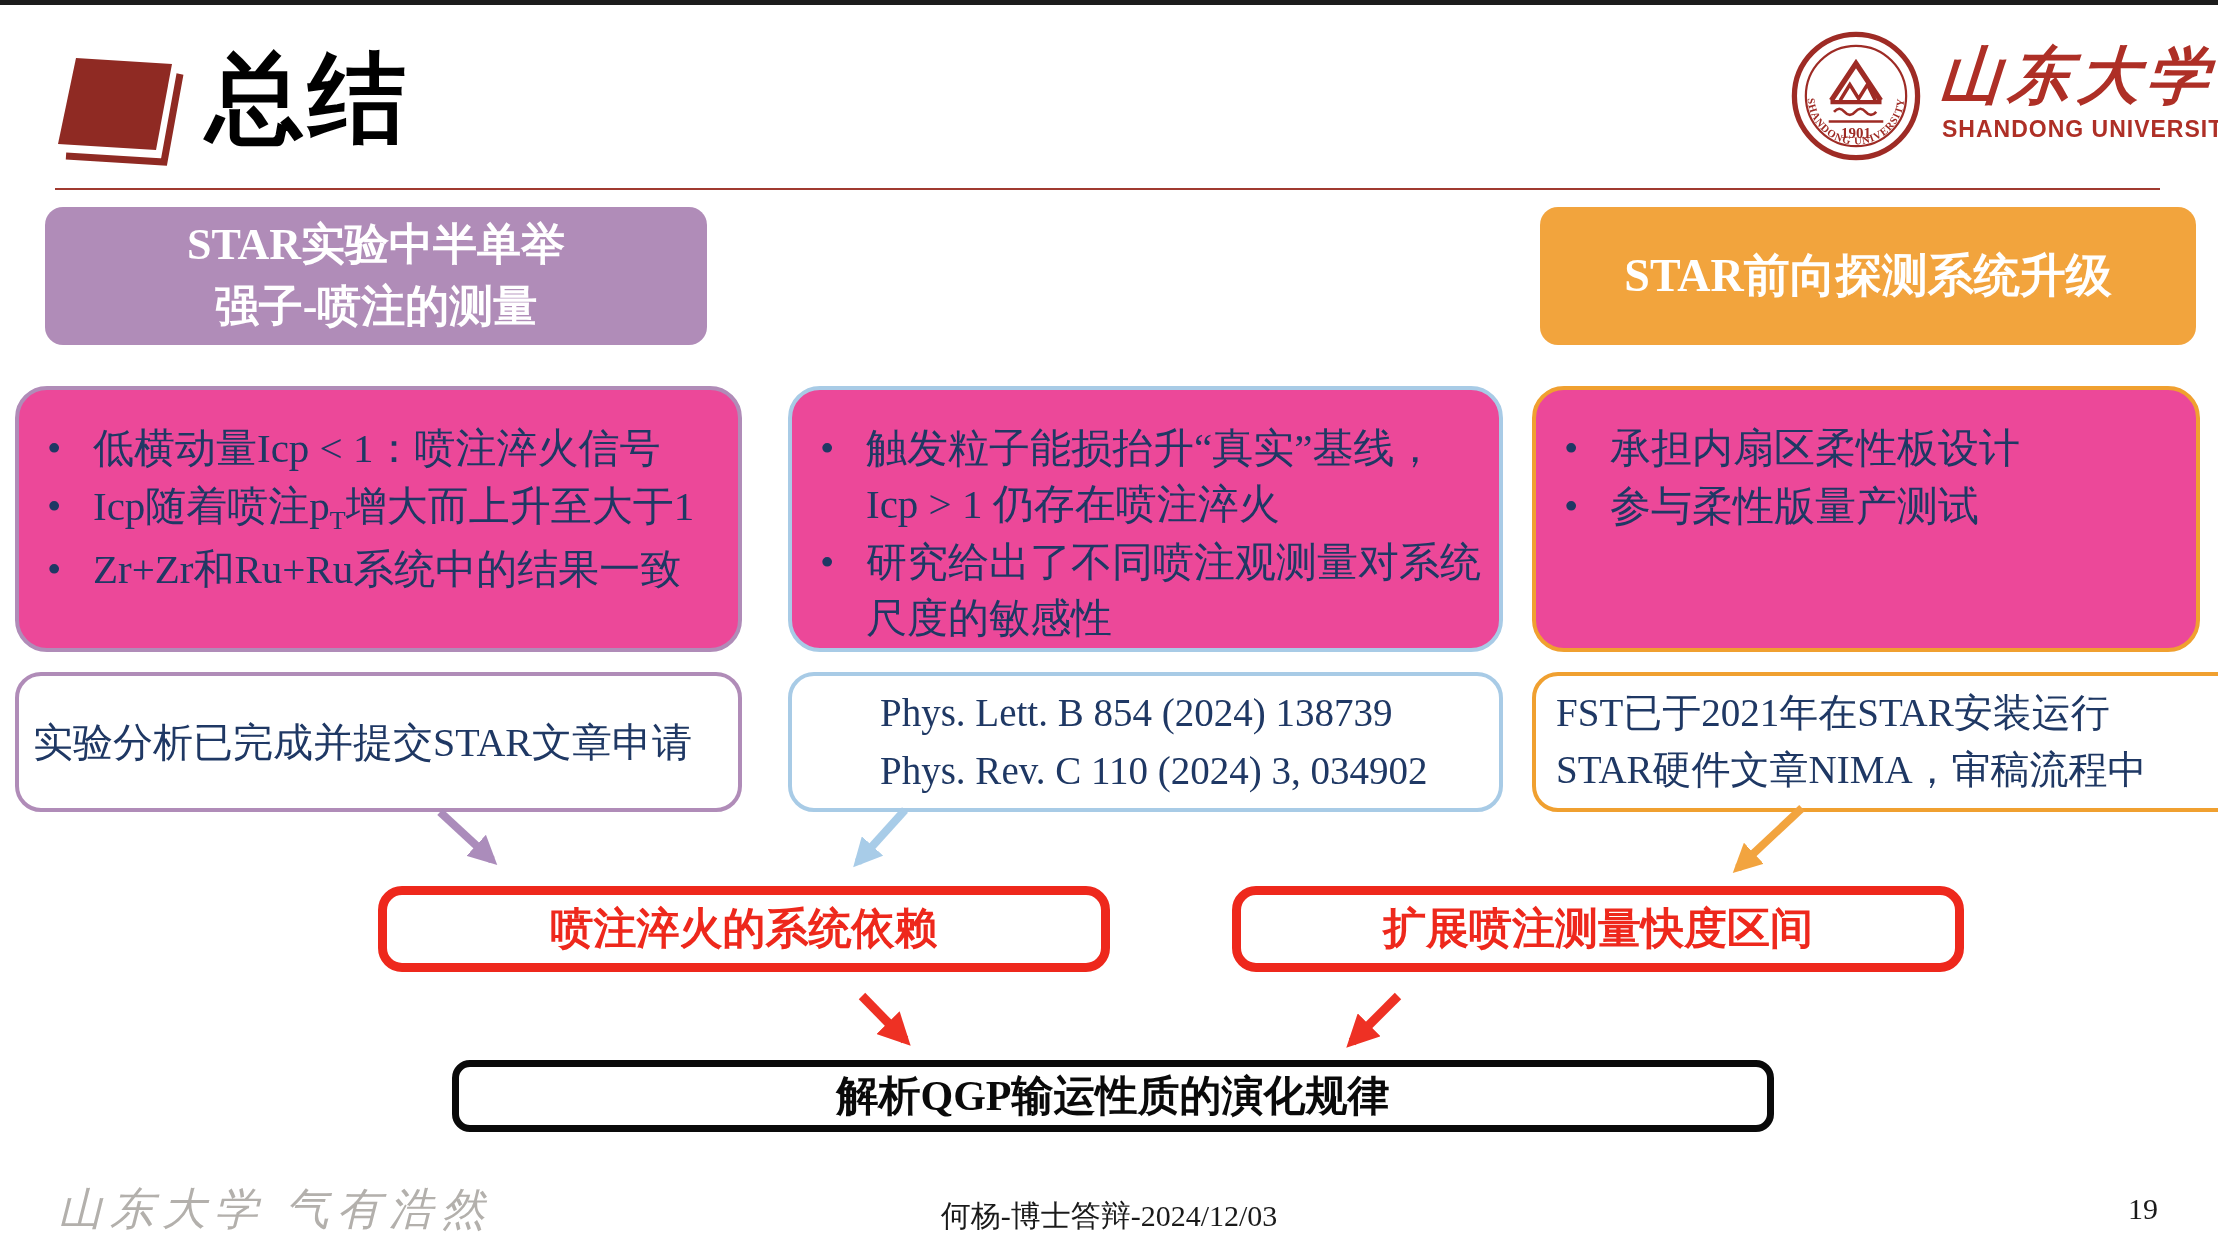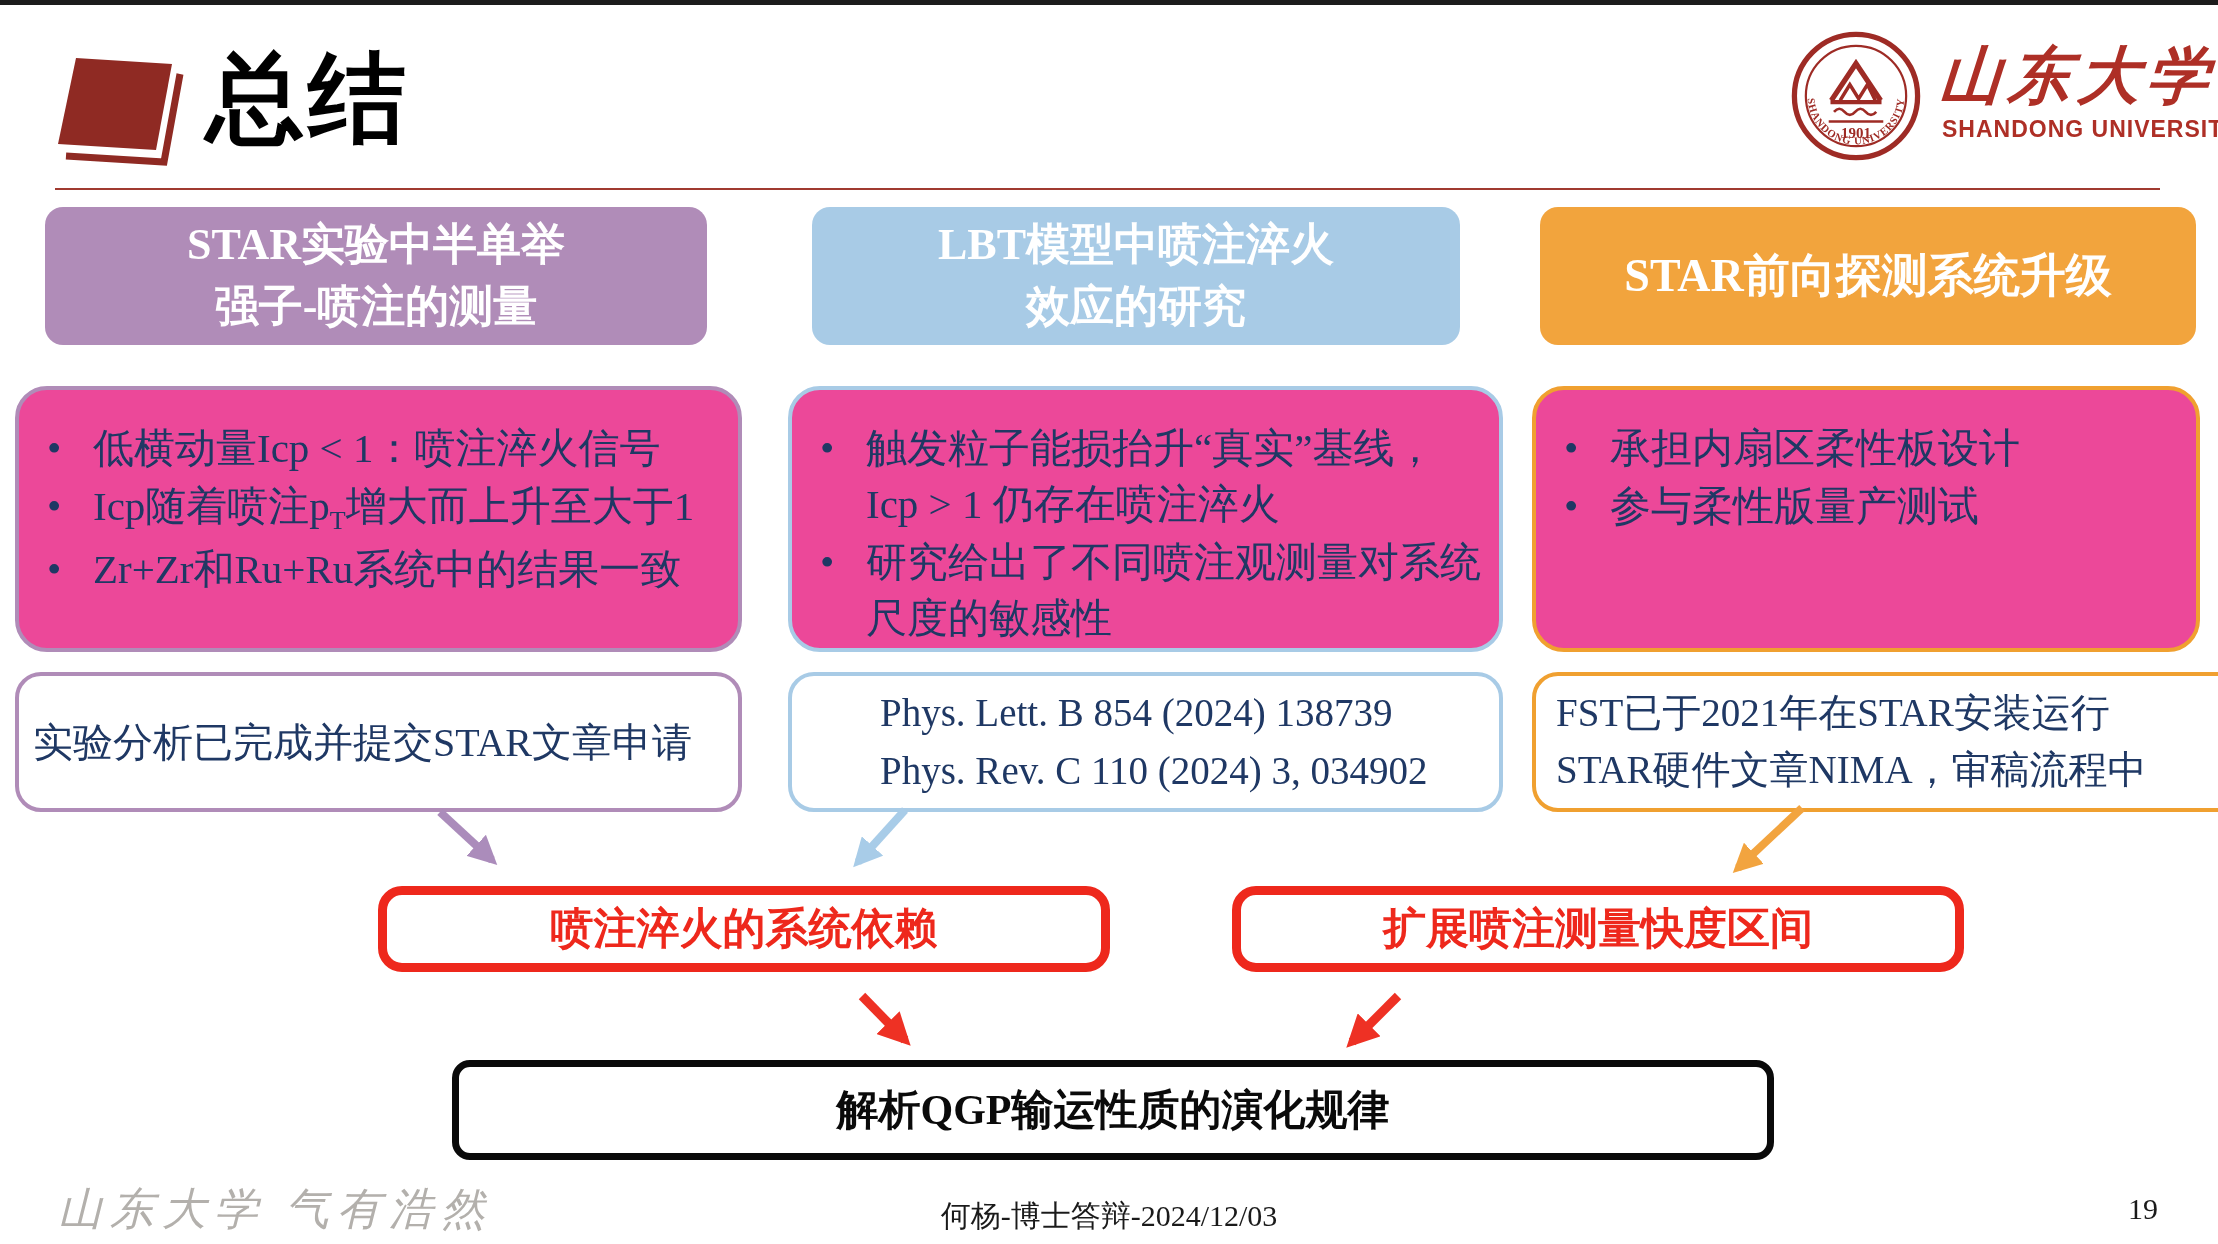--- a/index.html
+++ b/index.html
@@ -74,21 +74,21 @@
     position:absolute;top:886px;height:86px;border-radius:24px;background:#fff;
     box-sizing:border-box;border:9px solid #ee281c;color:#ee281c;
     display:flex;align-items:center;justify-content:center;
     font-size:43px;font-weight:bold;
   }
   .hl1{left:378px;width:732px;}
   .hl2{left:1232px;width:732px;}
 
   
   .conclusion{
-    position:absolute;left:452px;top:1060px;width:1322px;height:100px;border-radius:18px;
+    position:absolute;left:452px;top:1060px;width:1322px;height:72px;border-radius:18px;
     box-sizing:border-box;border:7px solid #0a0a0a;background:#fff;color:#0a0a0a;
     display:flex;align-items:center;justify-content:center;font-size:42px;font-weight:bold;
   }
 
   
   .arrows{position:absolute;left:0;top:0;pointer-events:none;}
 
   
   .motto{
     position:absolute;left:58px;top:1180px;font-size:44px;color:#b3b0ac;
@@ -132,24 +132,20 @@
     <div class="logo-zh">山东大学</div>
     <div class="logo-en">SHANDONG UNIVERSITY</div>
   </div>
 
   <div class="divider"></div>
 
   <div class="hdr hdr1">
     <span>STAR实验中半单举</span>
     <span>强子-喷注的测量</span>
   </div>
-  <div class="hdr hdr2">
-    <span>LBT模型中喷注淬火</span>
-    <span>效应的研究</span>
-  </div>
   <div class="hdr hdr3">
     <span>STAR前向探测系统升级</span>
   </div>
 
   <div class="box box1">
     <ul>
       <li>低横动量Icp &lt; 1：喷注淬火信号</li>
       <li><span>Icp随着喷注p</span><sub>T</sub><span>增大而上升至大于1</span></li>
       <li>Zr+Zr和Ru+Ru系统中的结果一致</li>
     </ul>

